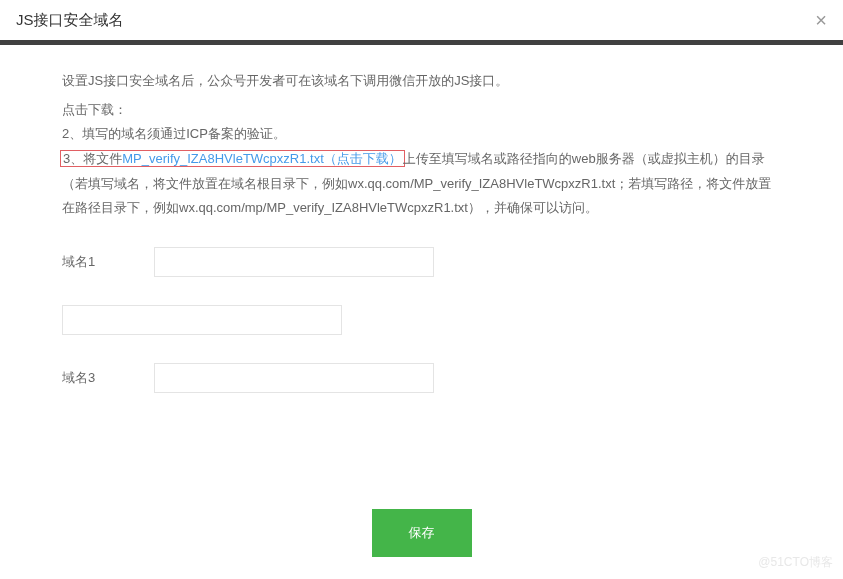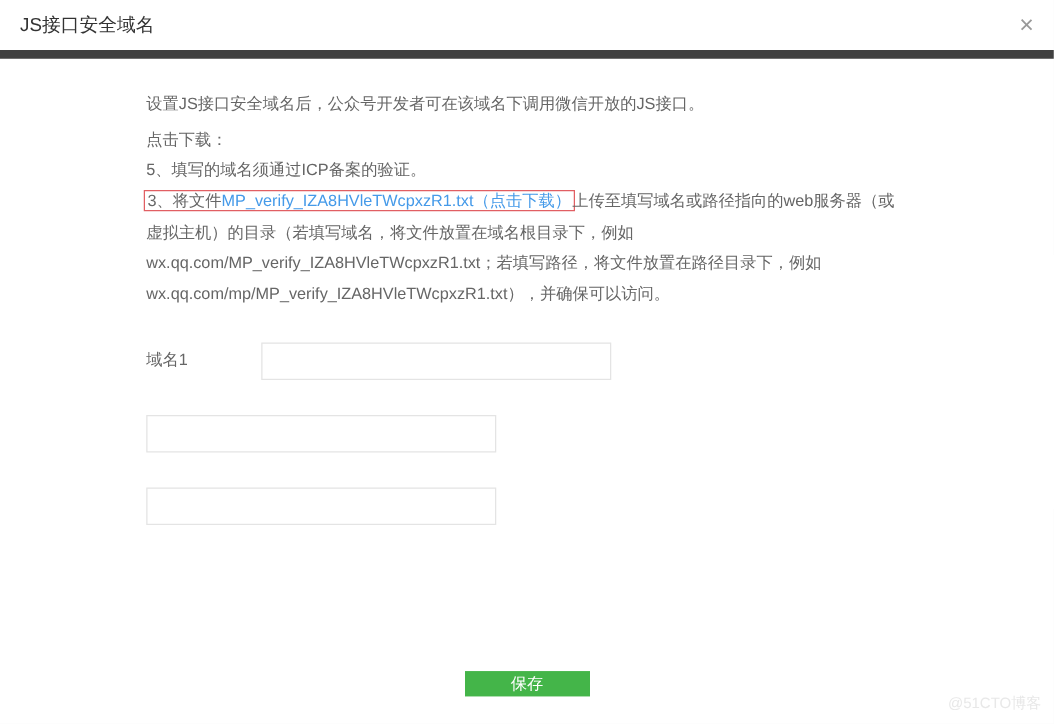--- a/index.html
+++ b/index.html
@@ -11,38 +11,38 @@
       position: relative;
     }
     .dialog {
       background: #fff;
       width: 843px;
       height: 579px;
       position: relative;
     }
     .header {
       padding: 10px 16px;
-      border-bottom: 7px solid #404040;
+      border-bottom: 5px solid #404040;
       display: flex;
       justify-content: space-between;
       align-items: center;
     }
     .header h2 {
       font-size: 15px;
       font-weight: normal;
       color: #333;
     }
     .close-icon {
       font-size: 20px;
       color: #999;
       cursor: pointer;
       line-height: 1;
     }
     .content {
-      padding: 24px 117px 0;
+      padding: 24px 62px 0;
       color: #666;
       font-size: 13px;
       line-height: 1.9;
     }
     .intro { margin-bottom: 4px; }
     .notes-title { margin-bottom: 0; }
     .note-item { }
     .link {
       color: #459ae9;
       text-decoration: none;
@@ -78,21 +78,21 @@
       position: absolute;
       bottom: 22px;
       left: 0;
       right: 0;
       display: flex;
       justify-content: center;
       gap: 16px;
     }
     .btn {
       min-width: 100px;
-      height: 20px;
+      height: 48px;
       border: 1px solid #e4e4e4;
       background: #fff;
       font-size: 13px;
       cursor: pointer;
       padding: 0 32px;
       font-family: Liberation Mono, monospace;
     }
     .btn.primary {
       background: #44b549;
       border-color: #44b549;
@@ -111,32 +111,33 @@
 
 <div class="dialog">
   <div class="header">
     <h2>JS接口安全域名</h2>
     <span class="close-icon">×</span>
   </div>
 
   <div class="content">
     <p class="intro">设置JS接口安全域名后，公众号开发者可在该域名下调用微信开放的JS接口。</p>
     <p class="notes-title">点击下载：</p>
-    <p class="note-item">5、填写的域名须通过ICP备案的验证。</p>
+    <p class="note-item">2、填写的域名须通过ICP备案的验证。</p>
     <p class="note-item"><span class="hl-box"><span>3、将文件</span><a class="link" href="#">MP_verify_IZA8HVleTWcpxzR1.txt（点击下载）</a></span><span>上传至填写域名或路径指向的web服务器（或虚拟主机）的目录（若填写域名，将文件放置在域名根目录下，例如wx.qq.com/MP_verify_IZA8HVleTWcpxzR1.txt；若填写路径，将文件放置在路径目录下，例如wx.qq.com/mp/MP_verify_IZA8HVleTWcpxzR1.txt），并确保可以访问。</span></p>
 
     <div class="form">
       <div class="field-row">
         <label class="field-label">域名1</label>
         <input class="field-input" type="text" autofocus="" value="" style="">
       </div>
       <div class="field-row">
         <input class="field-input" type="text" value="" style="">
       </div>
       <div class="field-row">
+        <label class="field-label">域名3</label>
         <input class="field-input" type="text" value="" style="">
       </div>
     </div>
   </div>
 
   <div class="footer">
     <button class="btn primary">保存</button>
   </div>
 
   <div class="watermark">@51CTO博客</div>

